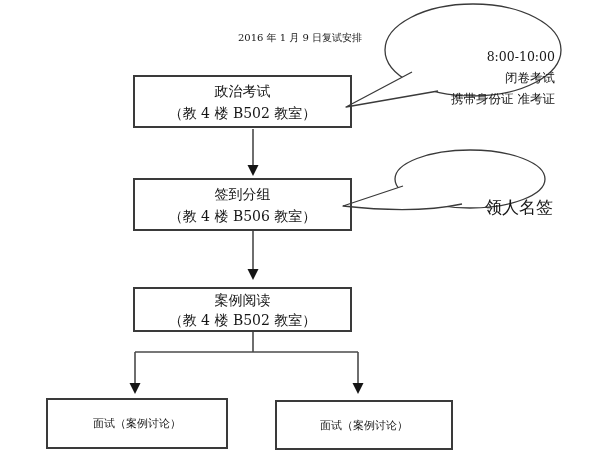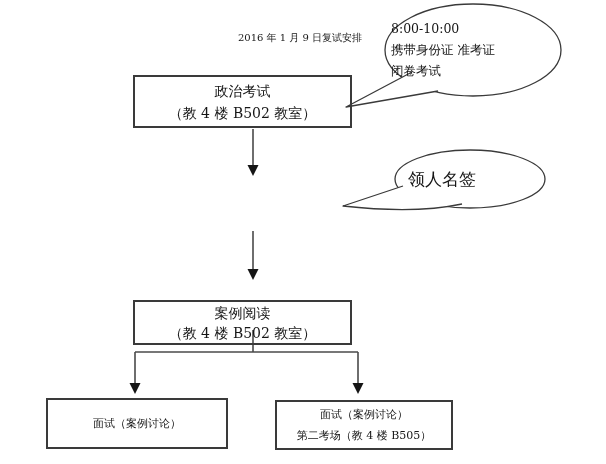--- a/index.html
+++ b/index.html
@@ -48,27 +48,28 @@
     font-size: 14px;
     line-height: 22px;
     white-space: nowrap;
   }
   .flow-box.small .box-line {
     font-size: 11px;
     line-height: 21px;
   }
   .box-politics  { left: 133px; top: 75px;  width: 219px; height: 53px; }
   .box-signin    { left: 133px; top: 178px; width: 219px; height: 53px; }
-  .box-reading   { left: 133px; top: 300px; width: 219px; height: 45px; }
+  .box-reading   { left: 133px; top: 287px; width: 219px; height: 45px; }
   .box-reading .box-line { line-height: 20px; }
   .box-interview1{ left: 46px;  top: 398px; width: 182px; height: 51px; }
   .box-interview2{ left: 275px; top: 400px; width: 178px; height: 50px; }
   .callout-text {
     position: absolute;
-    text-align: left;
+    text-align: right;
+    margin-top: 28px;
   }
   .callout-text-exam {
     left: 391px;
     top: 18px;
     width: 164px;
     font-size: 12.5px;
     line-height: 21px;
   }
   .callout-text-tag {
     left: 408px;
@@ -106,36 +107,39 @@
     <polygon points="358,394 352.5,383 363.5,383" fill="#151515"></polygon>
   </svg>
 
   <div class="diagram-title">2016 年 1 月 9 日复试安排</div>
 
   <div class="flow-box box-politics">
     <div class="box-line">政治考试</div>
     <div class="box-line">（教 4 楼 B502 教室）</div>
   </div>
 
+  <div class="flow-box box-signin">
+    <div class="box-line">签到分组</div>
+    <div class="box-line">（教 4 楼 B506 教室）</div>
+  </div>
 
   <div class="flow-box box-reading">
     <div class="box-line">案例阅读</div>
     <div class="box-line">（教 4 楼 B502 教室）</div>
   </div>
 
   <div class="flow-box small box-interview1">
     <div class="box-line">面试（案例讨论）</div>
   </div>
 
   <div class="flow-box small box-interview2">
     <div class="box-line">面试（案例讨论）</div>
-    <div class="box-line">第二考场（教 4 楼 B505）</div>
   </div>
 
   <div class="callout-text callout-text-exam">
     <div>8:00-10:00</div>
+    <div>闭卷考试</div>
     <div>携带身份证 准考证</div>
-    <div>闭卷考试</div>
   </div>
 
   <div class="callout-text callout-text-tag">领人名签</div>
 
 </div>
 
 </body></html>

